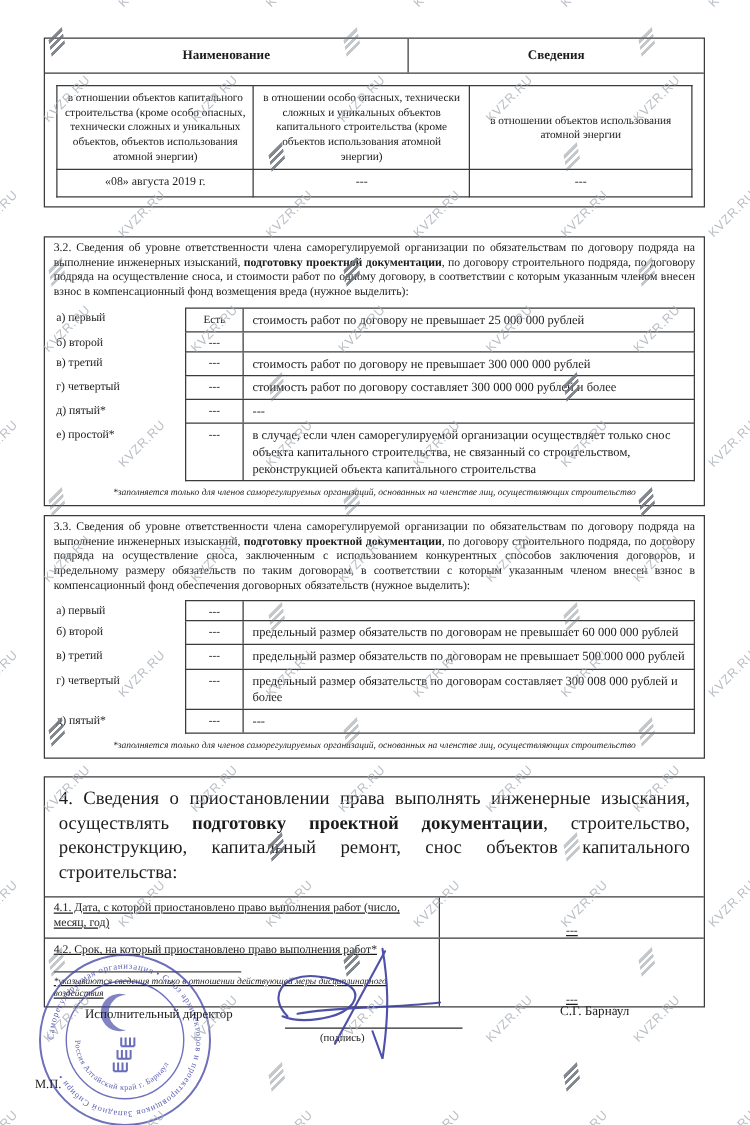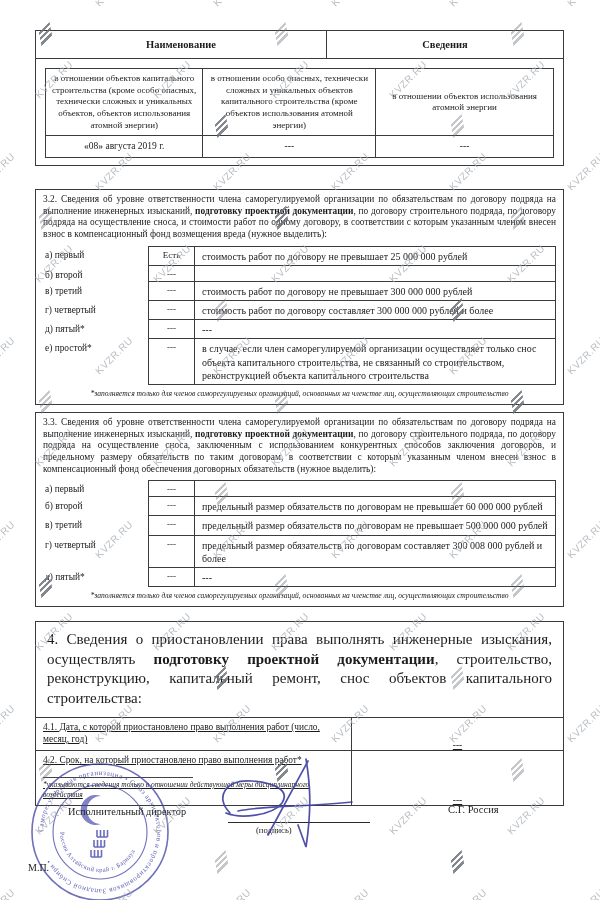--- a/index.html
+++ b/index.html
@@ -311,17 +311,17 @@
       <svg id="sig-svg" width="185" height="110" viewBox="0 0 185 110">
         <g stroke="#3c3fa0" stroke-width="1.7" fill="none" stroke-linecap="round" opacity="0.9">
           <path d="M 20,58 C 4,42 16,24 42,26 C 66,28 80,36 72,48 C 62,61 30,64 16,58"></path>
           <path d="M 98,6 L 58,80"></path>
           <path d="M 96,4 C 100,28 102,52 96,92 L 88,70"></path>
           <path d="M 28,56 C 58,50 100,52 142,47"></path>
         </g>
       </svg>
       <div class="sig-line"></div>
       <div class="sig-caption">(подпись)</div>
-      <div class="sig-name">С.Г. Россия</div>
+      <div class="sig-name">С.Г. Барнаул</div>
     </div>
 
   </div>
 </div>
 
 </body></html>

